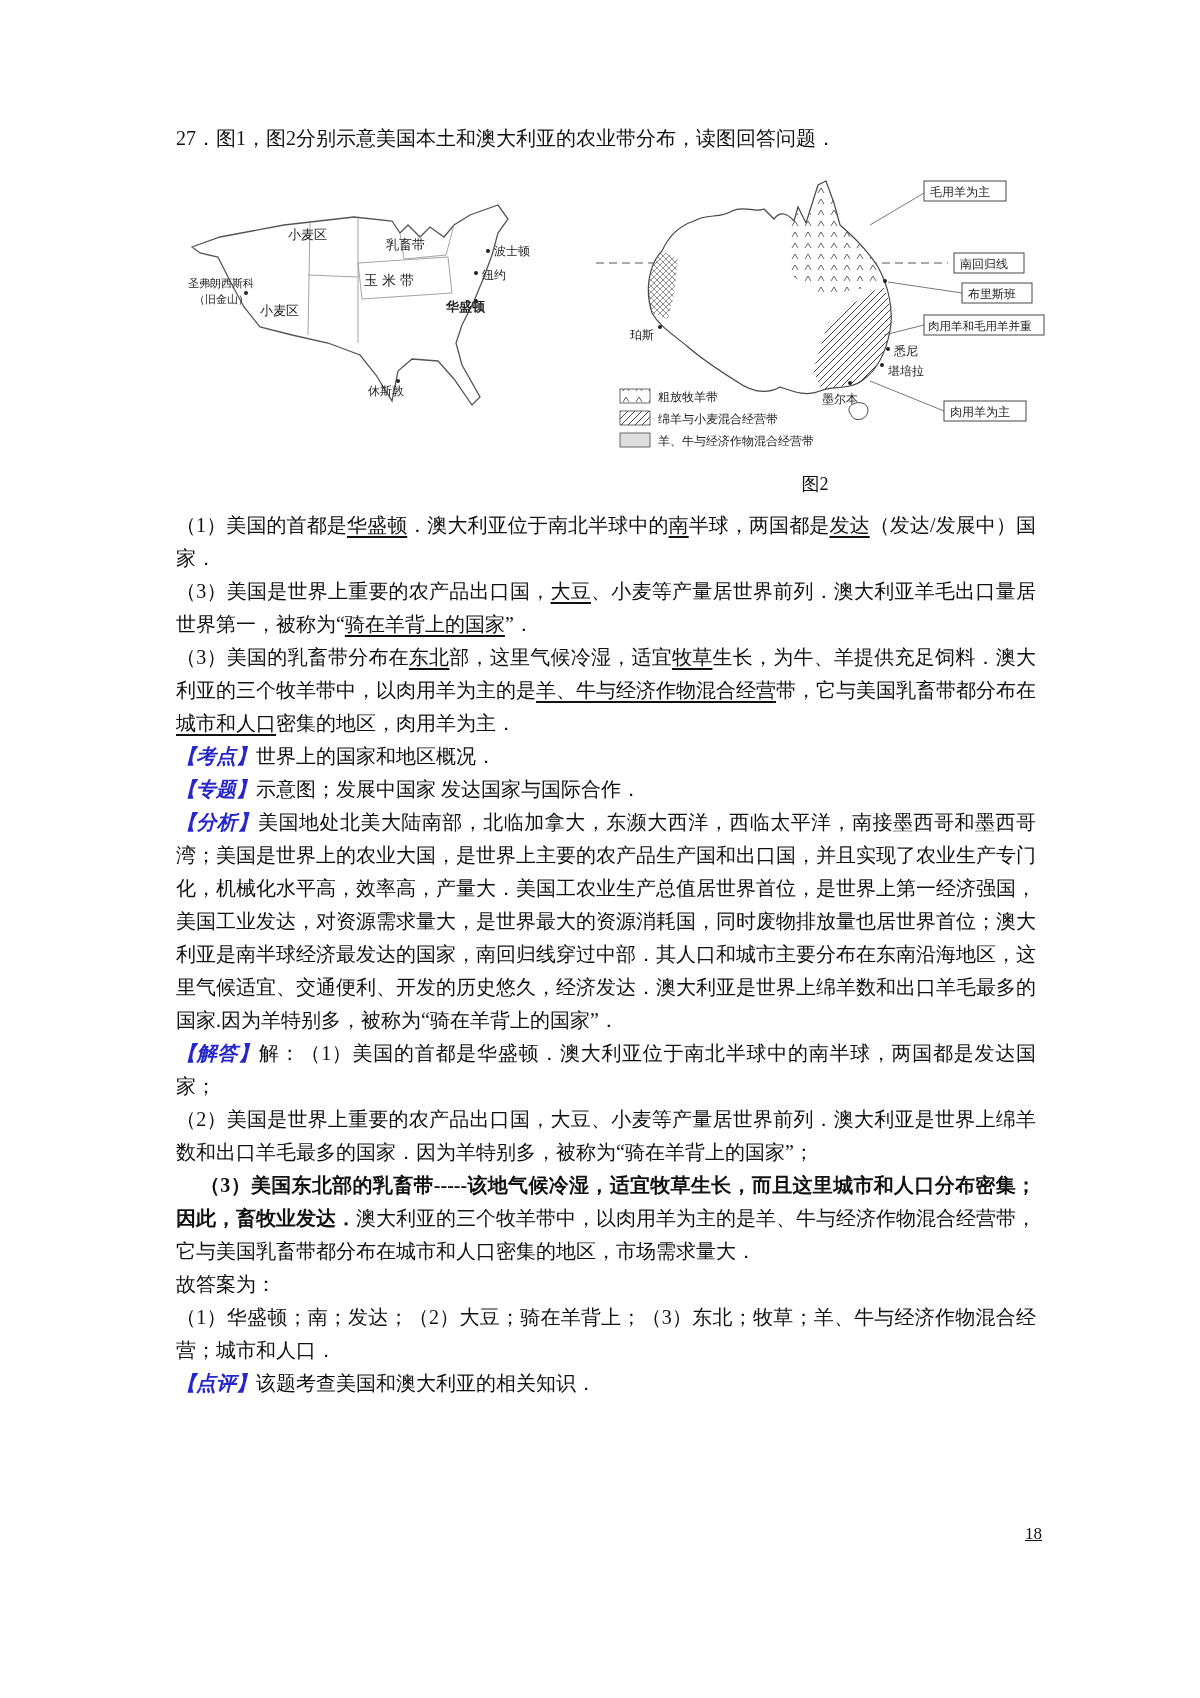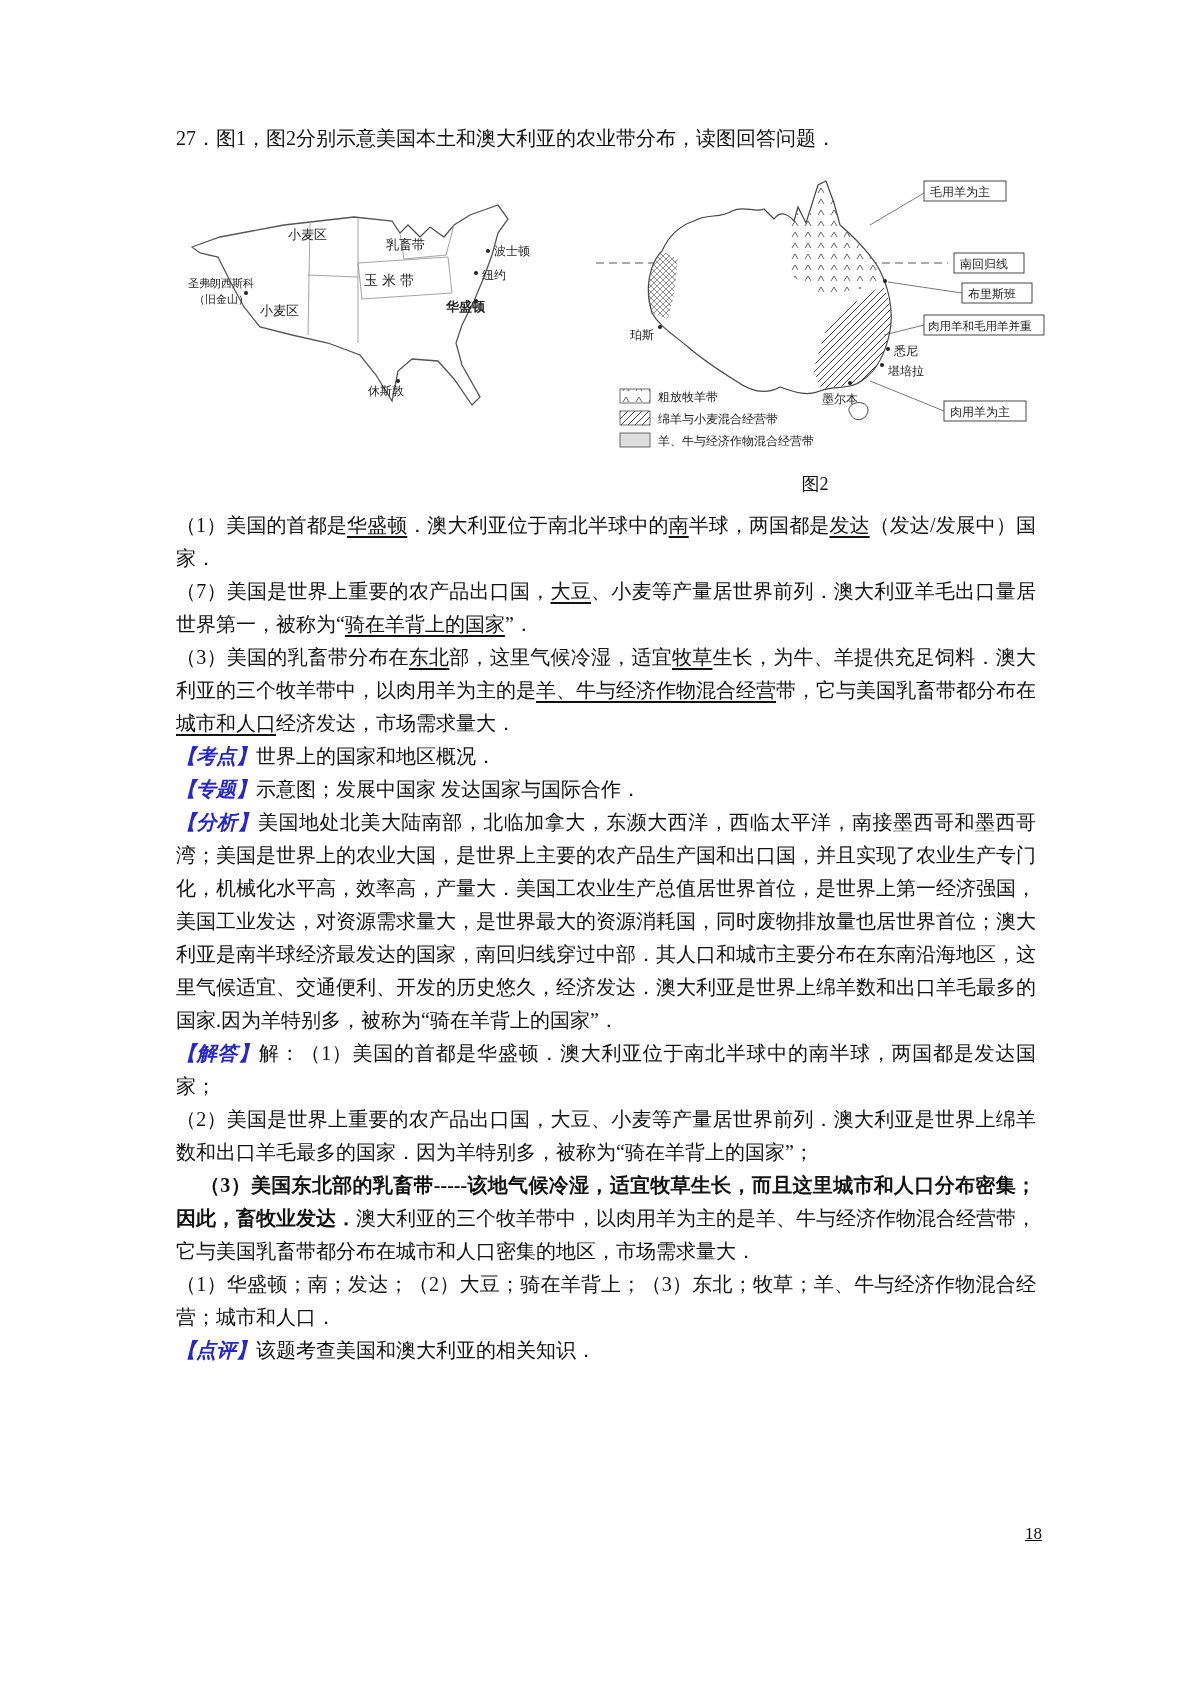--- a/index.html
+++ b/index.html
@@ -124,33 +124,34 @@
             <rect x="38" y="270" width="30" height="14" fill="#dedede" stroke="#444" stroke-width="0.8"></rect>
             <text x="76" y="282" font-size="12">羊、牛与经济作物混合经营带</text>
           </g>
         </svg>
         <div class="caption">图2</div>
       </div>
     </div>
 
     <p><span>（1）美国的首都是</span><span class="u">华盛顿</span><span>．澳大利亚位于南北半球中的</span><span class="u">南</span><span>半球，两国都是</span><span class="u">发达</span><span>（发达/发展中）国家．</span></p>
 
-    <p><span>（7）美国是世界上重要的农产品出口国，</span><span class="u">大豆</span><span>、小麦等产量居世界前列．澳大利亚羊毛出口量居世界第一，被称为“</span><span class="u">骑在羊背上的国家</span><span>”．</span></p>
+    <p><span>（3）美国是世界上重要的农产品出口国，</span><span class="u">大豆</span><span>、小麦等产量居世界前列．澳大利亚羊毛出口量居世界第一，被称为“</span><span class="u">骑在羊背上的国家</span><span>”．</span></p>
 
-    <p><span>（3）美国的乳畜带分布在</span><span class="u">东北</span><span>部，这里气候冷湿，适宜</span><span class="u">牧草</span><span>生长，为牛、羊提供充足饲料．澳大利亚的三个牧羊带中，以肉用羊为主的是</span><span class="u">羊、牛与经济作物混合经营</span><span>带，它与美国乳畜带都分布在</span><span class="u">城市和人口</span><span>经济发达，市场需求量大．</span></p>
+    <p><span>（3）美国的乳畜带分布在</span><span class="u">东北</span><span>部，这里气候冷湿，适宜</span><span class="u">牧草</span><span>生长，为牛、羊提供充足饲料．澳大利亚的三个牧羊带中，以肉用羊为主的是</span><span class="u">羊、牛与经济作物混合经营</span><span>带，它与美国乳畜带都分布在</span><span class="u">城市和人口</span><span>密集的地区，肉用羊为主．</span></p>
 
     <p><span class="sec-label">【考点】</span><span>世界上的国家和地区概况．</span></p>
 
     <p><span class="sec-label">【专题】</span><span>示意图；发展中国家 发达国家与国际合作．</span></p>
 
     <p><span class="sec-label">【分析】</span><span>美国地处北美大陆南部，北临加拿大，东濒大西洋，西临太平洋，南接墨西哥和墨西哥湾；美国是世界上的农业大国，是世界上主要的农产品生产国和出口国，并且实现了农业生产专门化，机械化水平高，效率高，产量大．美国工农业生产总值居世界首位，是世界上第一经济强国，美国工业发达，对资源需求量大，是世界最大的资源消耗国，同时废物排放量也居世界首位；澳大利亚是南半球经济最发达的国家，南回归线穿过中部．其人口和城市主要分布在东南沿海地区，这里气候适宜、交通便利、开发的历史悠久，经济发达．澳大利亚是世界上绵羊数和出口羊毛最多的国家.因为羊特别多，被称为“骑在羊背上的国家”．</span></p>
 
     <p><span class="sec-label">【解答】</span><span>解：（1）美国的首都是华盛顿．澳大利亚位于南北半球中的南半球，两国都是发达国家；</span></p>
     <p><span>（2）美国是世界上重要的农产品出口国，大豆、小麦等产量居世界前列．澳大利亚是世界上绵羊数和出口羊毛最多的国家．因为羊特别多，被称为“骑在羊背上的国家”；</span></p>
     <p class="indent"><span class="b">（3）美国东北部的乳畜带-----该地气候冷湿，适宜牧草生长，而且这里城市和人口分布密集；因此，畜牧业发达．</span><span>澳大利亚的三个牧羊带中，以肉用羊为主的是羊、牛与经济作物混合经营带，它与美国乳畜带都分布在城市和人口密集的地区，市场需求量大．</span></p>
+    <p><span>故答案为：</span></p>
     <p><span>（1）华盛顿；南；发达；（2）大豆；骑在羊背上；（3）东北；牧草；羊、牛与经济作物混合经营；城市和人口．</span></p>
 
     <p><span class="sec-label">【点评】</span><span>该题考查美国和澳大利亚的相关知识．</span></p>
 
   </div>
 
   <div class="pagenum">18</div>
 </div>
 
 </body></html>

